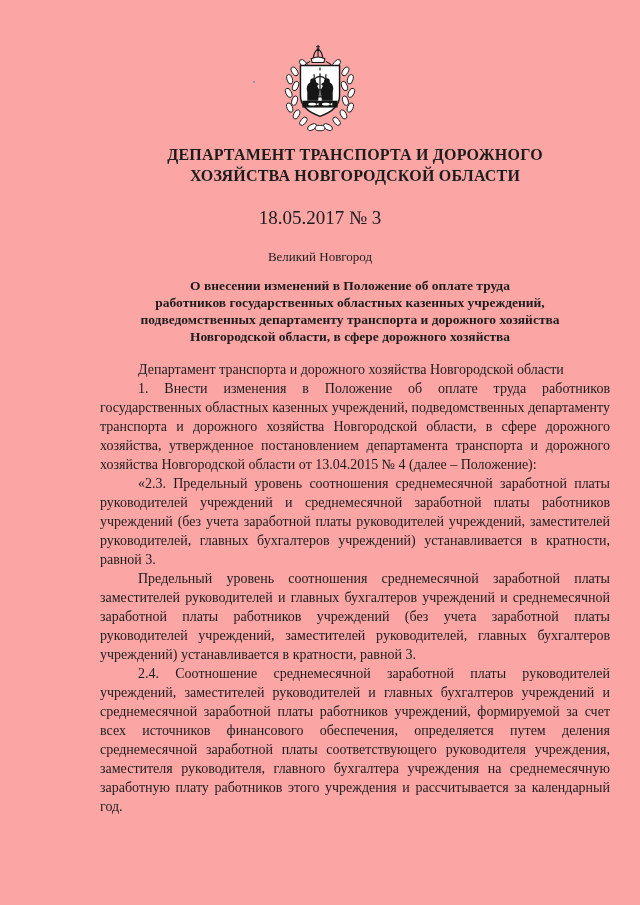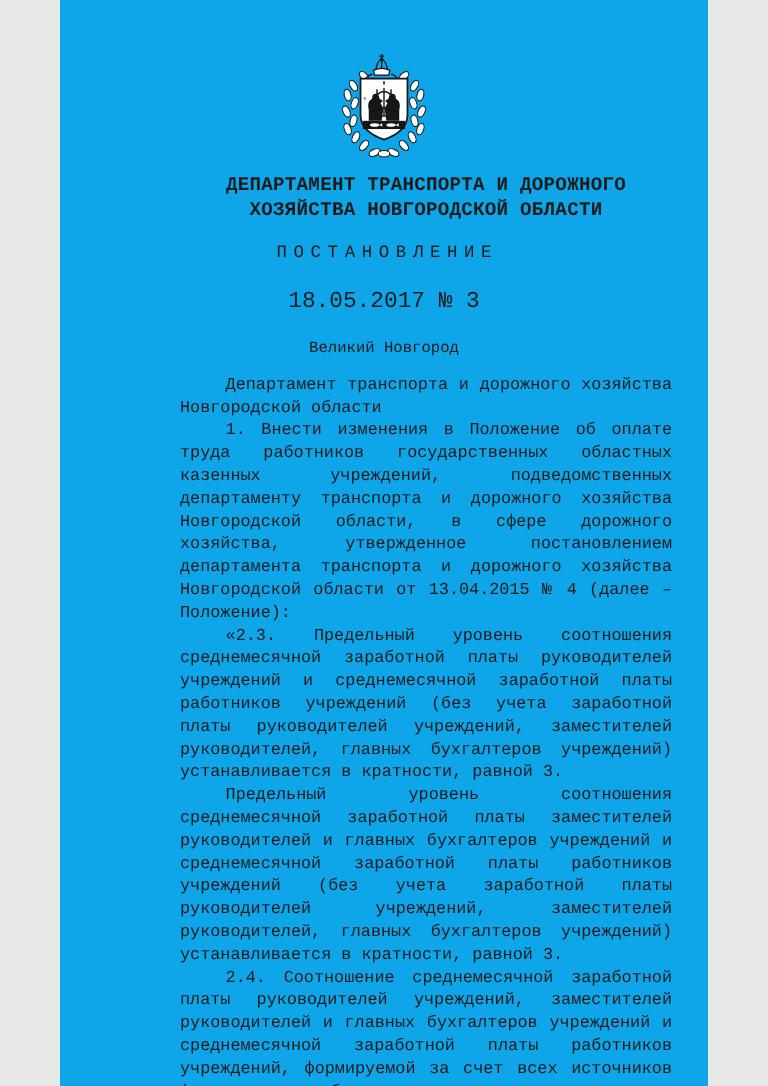--- a/index.html
+++ b/index.html
@@ -1,18 +1,18 @@
 <!DOCTYPE html>
 <html lang="ru"><head>
 <meta charset="utf-8">
 <style>
   html,body{margin:0;padding:0;background:#e8e8e8;}
   .page{
-    width:540px;height:905px;margin:0 auto;background:#0ea5e9;
-    font-family:Liberation Mono, monospace;color:#1c1c1c;
+    width:640px;height:905px;margin:0 auto;background:#fca5a5;
+    font-family:Liberation Serif, serif;color:#1c1c1c;
     position:relative;overflow:hidden;
   }
   .emblem{display:block;margin:44px auto 0;}
   .org-name{
     margin:12px 30px 0 100px;text-align:center;font-weight:bold;
     font-size:16px;line-height:21px;white-space:pre-line;letter-spacing:.2px;
   }
   .doc-type{
     margin-top:17px;text-align:center;font-size:14.5px;
     letter-spacing:.38em;padding-left:.38em;
@@ -92,26 +92,29 @@
       <ellipse cx="42" cy="61.5" rx="4" ry="1.5"></ellipse>
       <path d="M46,61.5 l2.5,-1.5 v3 z"></path>
       <ellipse cx="56" cy="61.5" rx="4" ry="1.5"></ellipse>
       <path d="M60,61.5 l2.5,-1.5 v3 z"></path>
     </g>
   </svg>
 
   <div class="org-name">ДЕПАРТАМЕНТ ТРАНСПОРТА И ДОРОЖНОГО
 ХОЗЯЙСТВА НОВГОРОДСКОЙ ОБЛАСТИ</div>
 
-  <div class="doc-type">ПОСТАНОВЛЕНИЕ</div>
 
   <div class="doc-date">18.05.2017 № 3</div>
 
   <div class="doc-city">Великий Новгород</div>
 
+  <div class="doc-subject">О внесении изменений в Положение об оплате труда
+работников государственных областных казенных учреждений,
+подведомственных департаменту транспорта и дорожного хозяйства
+Новгородской области, в сфере дорожного хозяйства</div>
 
   <div class="doc-body">
     <p class="preamble">Департамент транспорта и дорожного хозяйства Новгородской области</p>
     <p>1. Внести изменения в Положение об оплате труда работников государственных областных казенных учреждений, подведомственных департаменту транспорта и дорожного хозяйства Новгородской области, в сфере дорожного хозяйства, утвержденное постановлением департамента транспорта и дорожного хозяйства Новгородской области от 13.04.2015 № 4 (далее – Положение):</p>
     <p>«2.3. Предельный уровень соотношения среднемесячной заработной платы руководителей учреждений и среднемесячной заработной платы работников учреждений (без учета заработной платы руководителей учреждений, заместителей руководителей, главных бухгалтеров учреждений) устанавливается в кратности, равной 3.</p>
     <p>Предельный уровень соотношения среднемесячной заработной платы заместителей руководителей и главных бухгалтеров учреждений и среднемесячной заработной платы работников учреждений (без учета заработной платы руководителей учреждений, заместителей руководителей, главных бухгалтеров учреждений) устанавливается в кратности, равной 3.</p>
     <p>2.4. Соотношение среднемесячной заработной платы руководителей учреждений, заместителей руководителей и главных бухгалтеров учреждений и среднемесячной заработной платы работников учреждений, формируемой за счет всех источников финансового обеспечения, определяется путем деления среднемесячной заработной платы соответствующего руководителя учреждения, заместителя руководителя, главного бухгалтера учреждения на среднемесячную заработную плату работников этого учреждения и рассчитывается за календарный год.</p>
   </div>
 
 </div>

